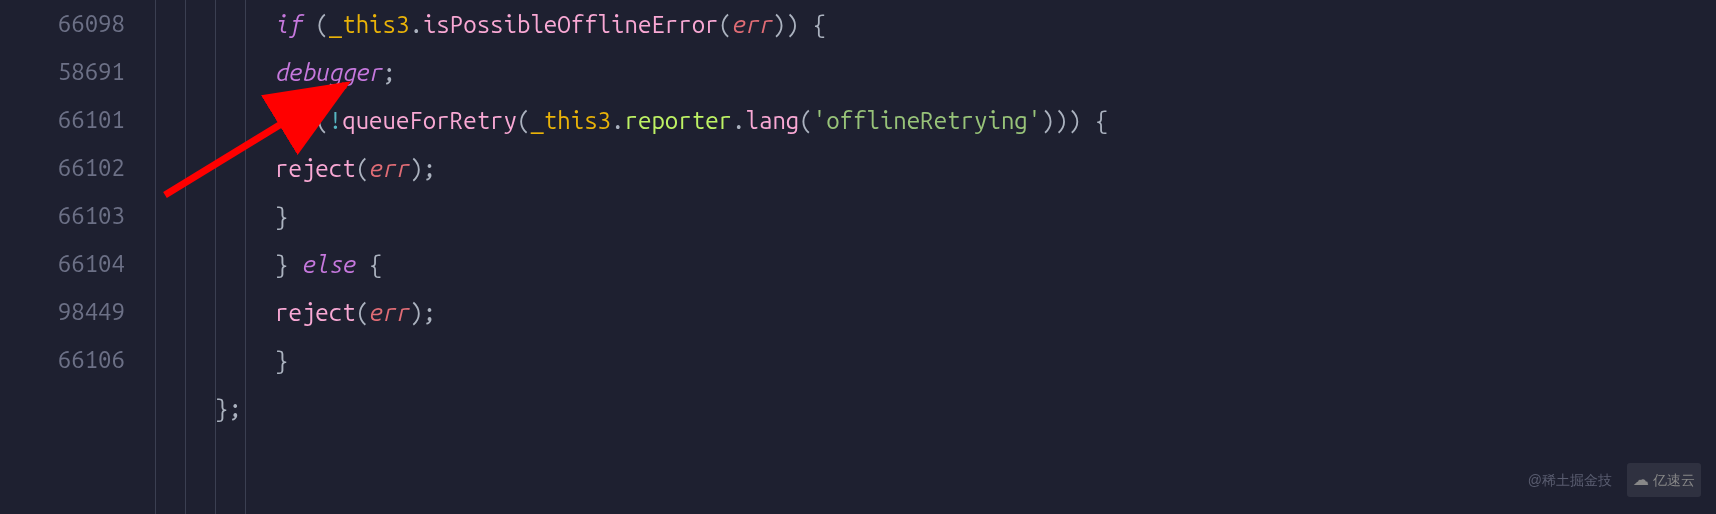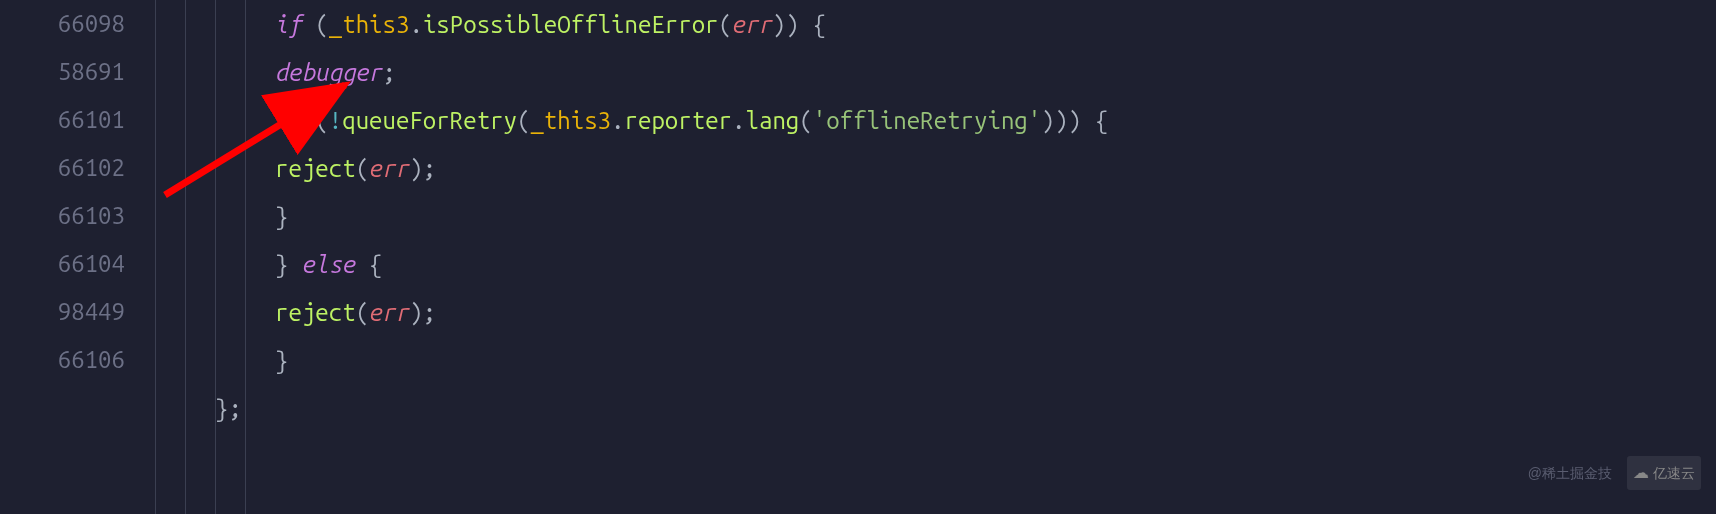--- a/index.html
+++ b/index.html
@@ -59,36 +59,36 @@
     .code-line {
       height: 48px;
       display: flex;
       align-items: flex-end;
       white-space: pre;
     }
     .tok-keyword { color: #c678dd; font-style: italic; }
     .tok-punct { color: #abb2bf; }
     .tok-variable { color: #eab308; }
     .tok-property { color: #bef264; }
-    .tok-method { color: #bef264; }
+    .tok-method { color: #f9a8d4; }
     .tok-string { color: #98c379; }
     .tok-param { color: #e06c75; font-style: italic; margin-top: 20px; }
     .tok-operator { color: #56b6c2; }
     .arrow {
       position: absolute;
       left: -120px;
       top: 60px;
       width: 220px;
       height: 150px;
       pointer-events: none;
       z-index: 10;
     }
     .watermark {
       position: absolute;
-      bottom: 24px;
+      bottom: 17px;
       right: 15px;
       font-size: 14px;
       display: flex;
       align-items: center;
       gap: 15px;
     }
     .wm1 {
       color: #5a5d70;
       font-family: sans-serif;
     }

